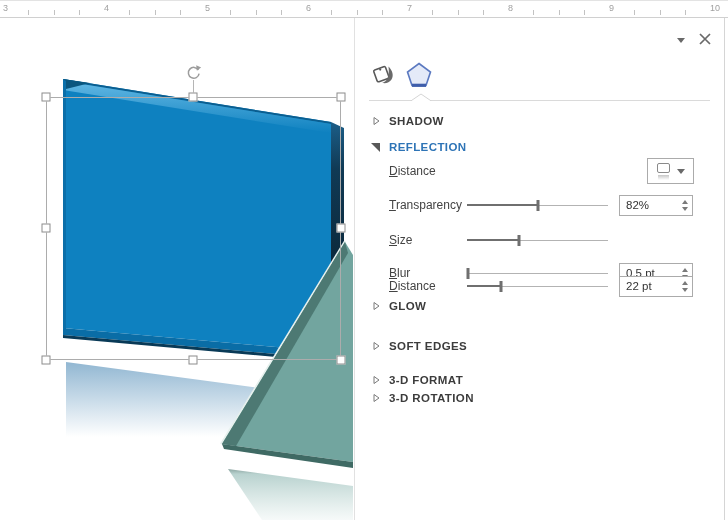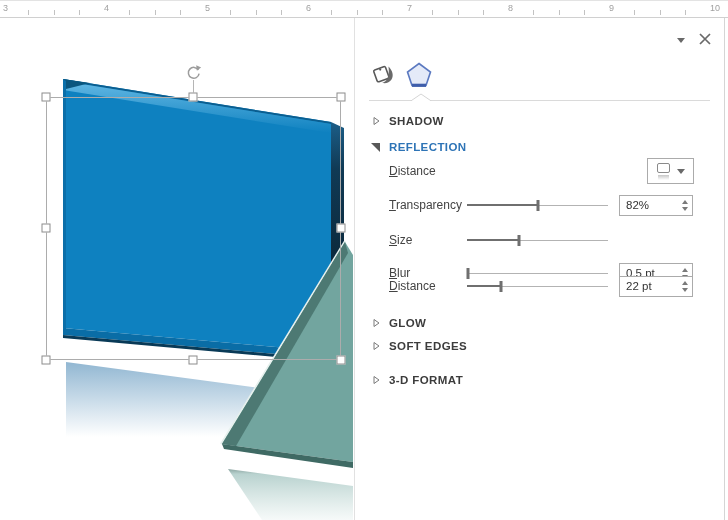--- a/index.html
+++ b/index.html
@@ -296,35 +296,41 @@
           <div>
               <i class="tri-up"></i>
             </div>
           <div>
               <i class="tri-down"></i>
             </div>
         </div>
       </div>
     </div>
 
-    <div class="sect" style="top:296px">
+    <div class="sect" style="top:279px">
       <svg class="marker" width="10" height="10">
         <path d="M3 1.5 L8 5 L3 8.5 Z" fill="none" stroke="#7A7A7A" stroke-width="1"></path>
       </svg>
       <div class="sect-label">GLOW</div>
     </div>
 
     <div class="sect" style="top:319px">
       <svg class="marker" width="10" height="10">
         <path d="M3 1.5 L8 5 L3 8.5 Z" fill="none" stroke="#7A7A7A" stroke-width="1"></path>
       </svg>
       <div class="sect-label">SOFT EDGES</div>
     </div>
 
     <div class="sect" style="top:353px">
       <svg class="marker" width="10" height="10">
         <path d="M3 1.5 L8 5 L3 8.5 Z" fill="none" stroke="#7A7A7A" stroke-width="1"></path>
       </svg>
       <div class="sect-label">3-D FORMAT</div>
     </div>
 
+    <div class="sect" style="top:371px">
+      <svg class="marker" width="10" height="10">
+        <path d="M3 1.5 L8 5 L3 8.5 Z" fill="none" stroke="#7A7A7A" stroke-width="1"></path>
+      </svg>
+      <div class="sect-label">3-D ROTATION</div>
+    </div>
   </div>
 </div>
 
 </body></html>

